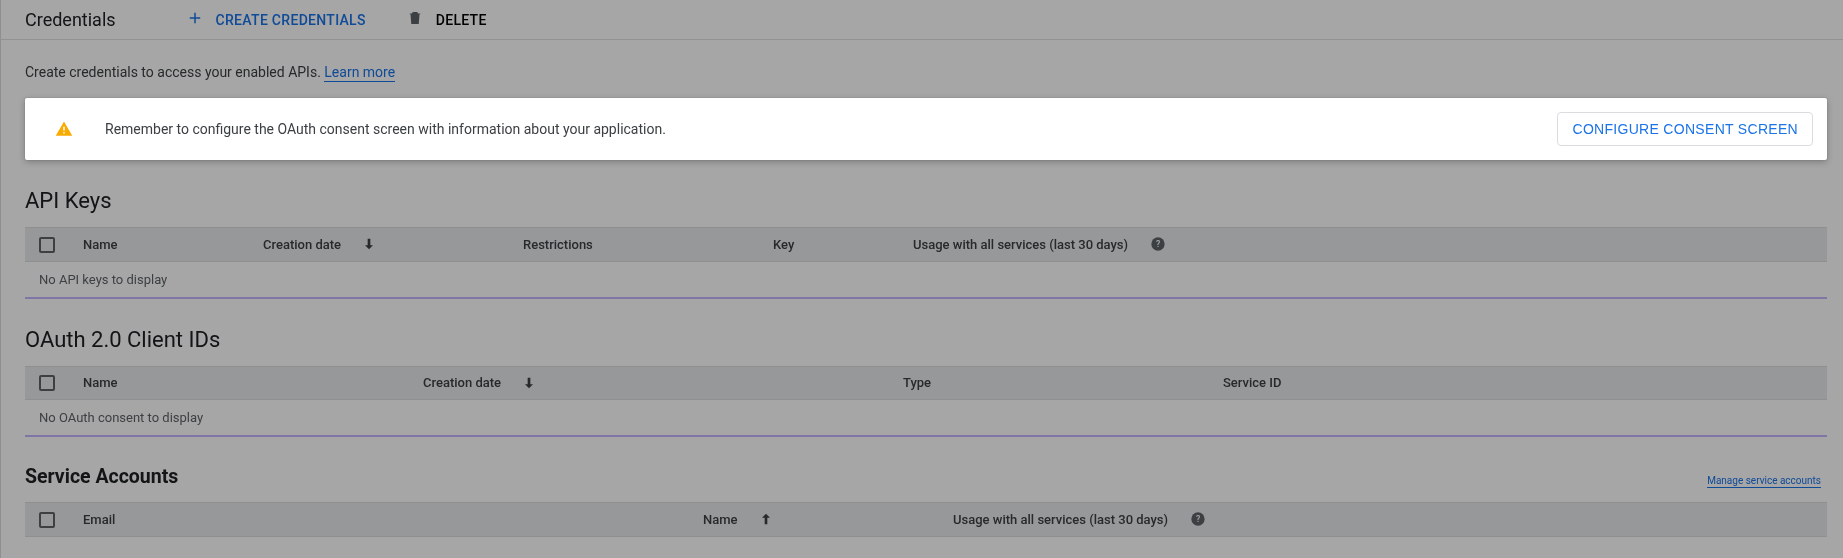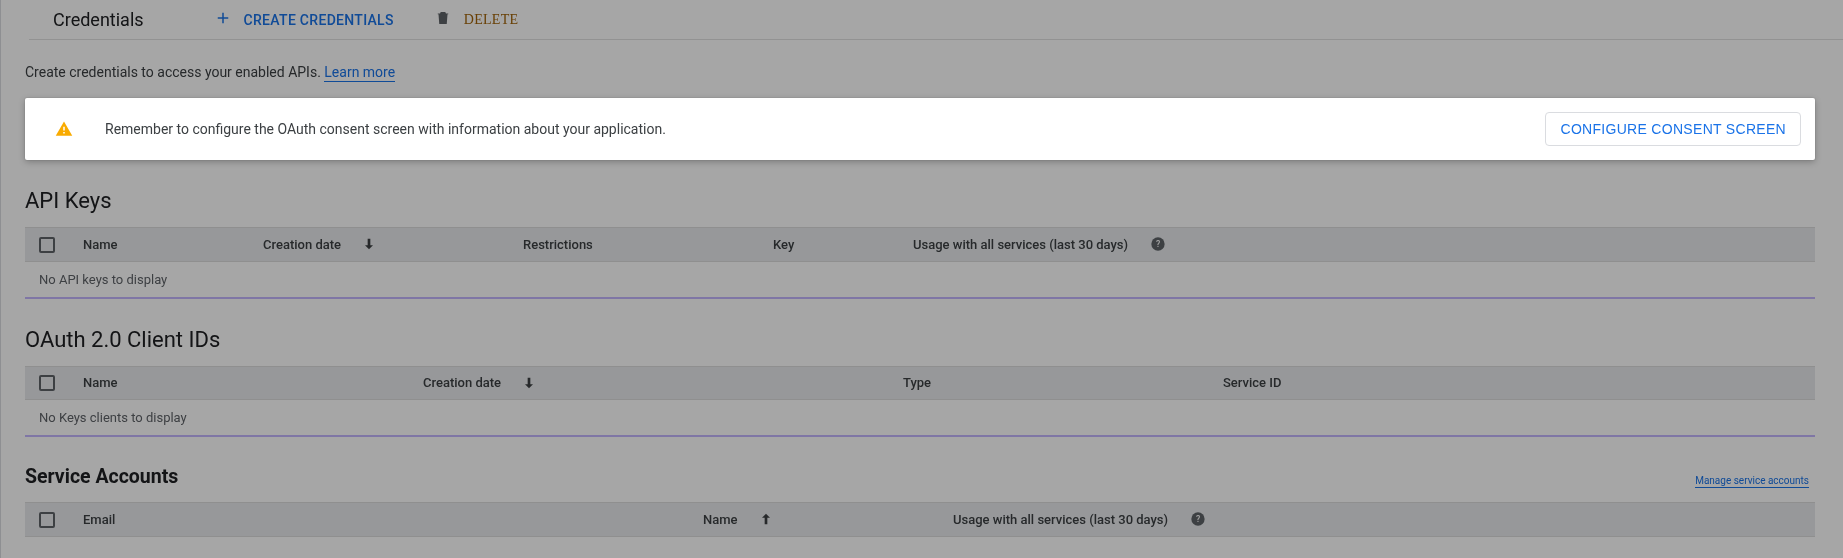--- a/index.html
+++ b/index.html
@@ -25,45 +25,44 @@
     padding-bottom: 40px;
   }
 
   
   .toolbar {
     display: flex;
     align-items: center;
     height: 40px;
     padding-left: 24px;
     border-bottom: 1px solid #e0e0e0;
-    margin-left: 28px;
   }
   .toolbar-title {
     font-size: 18px;
     font-weight: 400;
     color: #202124;
     margin-right: 60px;
   }
   .toolbar-btn {
     display: inline-flex;
     align-items: center;
     gap: 12px;
     font-size: 14px;
     font-weight: 500;
     letter-spacing: 0.3px;
     padding: 6px 10px;
     cursor: pointer;
     text-transform: uppercase;
   }
   .toolbar-btn.primary { color: #1a73e8; }
-  .toolbar-btn.secondary { color: #a16207; margin-left: 20px; font-family: Liberation Serif, serif; }
+  .toolbar-btn.secondary { color: #000000; margin-left: 20px; }
   .toolbar-btn svg { width: 18px; height: 18px; }
 
   .content {
-    padding: 24px 28px 0 24px;
+    padding: 24px 16px 0 24px;
   }
   .intro {
     font-size: 14px;
     color: #3c4043;
     margin-bottom: 18px;
   }
   .intro a {
     color: #1a73e8;
     text-decoration: none;
     border-bottom: 1px solid #1a73e8;
@@ -263,21 +262,21 @@
                     </svg>
                   </span>
               </span>
             </th>
             <th style="width:320px">Type</th>
             <th>Service ID</th>
           </tr>
         </thead>
         <tbody>
           <tr>
-              <td class="empty" colspan="5">No Keys clients to display</td>
+              <td class="empty" colspan="5">No OAuth consent to display</td>
             </tr>
         </tbody>
       </table>
     </div>
 
     <div class="section">
       <div class="section-head-row">
         <h2>Service Accounts</h2>
         <a href="#" class="manage-link">Manage service accounts</a>
       </div>

